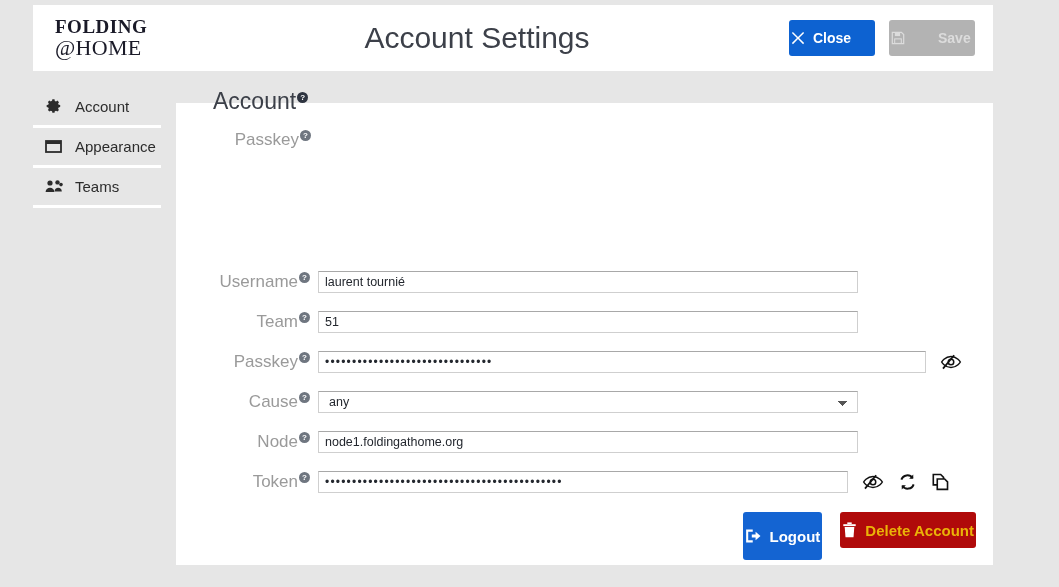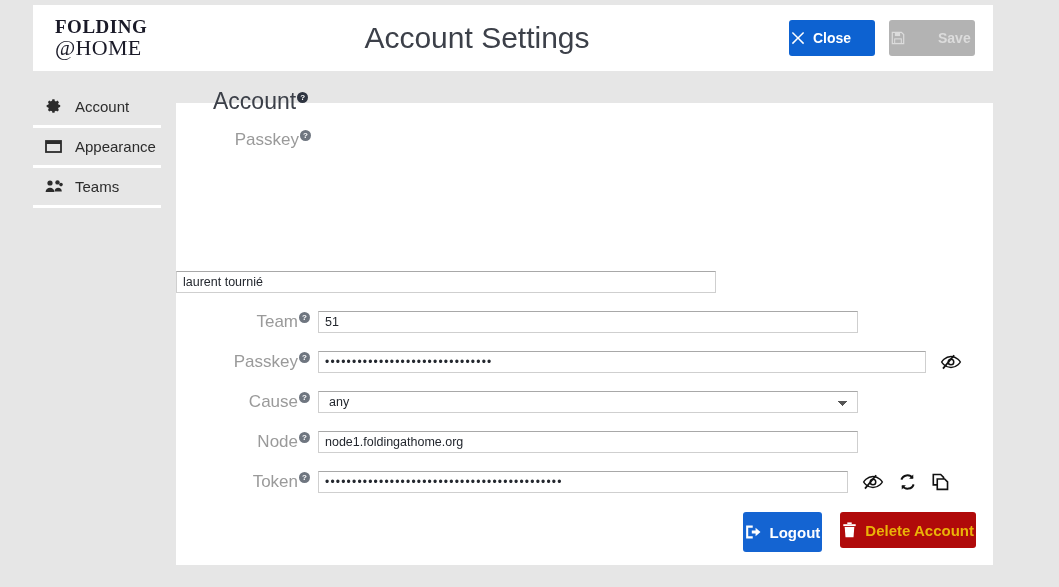--- a/index.html
+++ b/index.html
@@ -252,21 +252,21 @@
     width: 817px;
     display: flex;
     justify-content: flex-end;
     gap: 18px;
     padding-right: 17px;
     box-sizing: border-box;
   }
   .btn-logout {
     background: #1464d2;
     color: #ffffff;
-    height: 40px;
+    height: 48px;
     font-size: 15px;
   }
   .btn-delete {
     background: #b00a0a;
     color: #eab308;
     height: 36px;
     font-size: 15px;
   }
 </style>
 </head>
@@ -342,20 +342,23 @@
 <div class="avatar-row">
   <div class="avatar-label">
     <span>Passkey</span><span class="help gray">?</span>
   </div>
   <div class="avatar-box"></div>
 </div>
 
 <div class="form">
 
   <div class="form-row">
+    <div class="field-label">
+      <span>Username</span><span class="help gray">?</span>
+    </div>
     <input class="field-input w-wide" value="laurent tournié" style="">
   </div>
 
   <div class="form-row">
     <div class="field-label">
       <span>Team</span><span class="help gray">?</span>
     </div>
     <input class="field-input w-wide" value="51" style="">
   </div>
 

